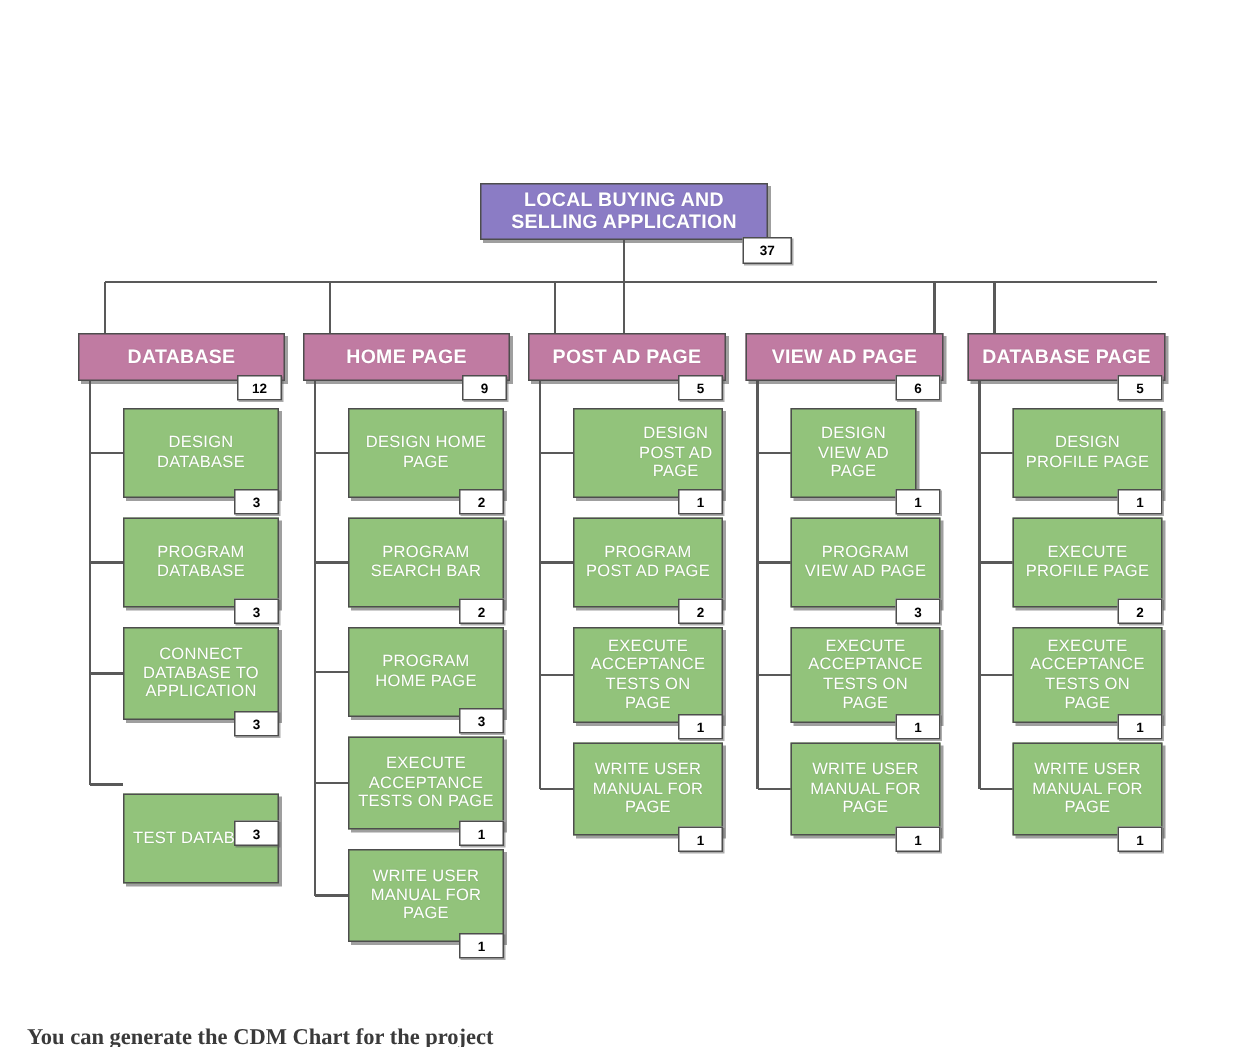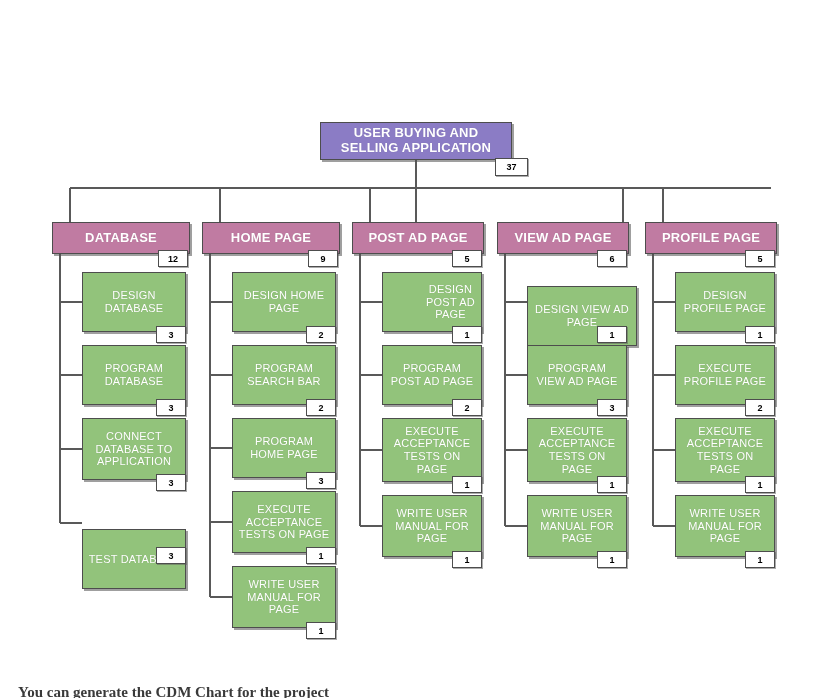--- a/index.html
+++ b/index.html
@@ -98,21 +98,21 @@
       <line x1="653" y1="450" x2="675" y2="450" stroke="#595959" stroke-width="1.4" shape-rendering="crispEdges"></line>
       <line x1="653" y1="526" x2="675" y2="526" stroke="#595959" stroke-width="1.4" shape-rendering="crispEdges"></line>
       <line x1="653" y1="254" x2="653" y2="526" stroke="#595959" stroke-width="1.4" shape-rendering="crispEdges"></line>
     </svg>
 
   <div class="edge-text" id="top-caption"></div>
 
   <div class="edge-text" id="bottom-caption">You can generate the CDM Chart for the project</div>
 
 <div class="node root" style="left: 320px; top: 122px; width: 192px; height: 38px; font-size: 13px;">
-      <span class="lbl">USER BUYING AND SELLING APPLICATION</span>
+      <span class="lbl">LOCAL BUYING AND SELLING APPLICATION</span>
     </div>
     <div class="badge" style="left: 495px; top: 158px; width: 33px; height: 18px;">37</div>
     <div class="node l1" style="left: 52px; top: 222px; width: 138px; height: 32px; font-size: 13px; text-align: center;">
       <span class="lbl">DATABASE</span>
     </div>
     <div class="badge" style="left: 158px; top: 250px; width: 30px; height: 17px;">12</div>
     <div class="node l2" style="left: 82px; top: 272px; width: 104px; height: 60px; font-size: 11px;">
       <span class="lbl">DESIGN DATABASE</span>
     </div>
     <div class="badge" style="left: 156px; top: 326px; width: 30px; height: 17px;">3</div>
@@ -169,38 +169,38 @@
     </div>
     <div class="badge" style="left: 452px; top: 476px; width: 30px; height: 17px;">1</div>
     <div class="node l2" style="left: 382px; top: 495px; width: 100px; height: 62px; font-size: 11px;">
       <span class="lbl">WRITE USER MANUAL FOR PAGE</span>
     </div>
     <div class="badge" style="left: 452px; top: 551px; width: 30px; height: 17px;">1</div>
     <div class="node l1" style="left: 497px; top: 222px; width: 132px; height: 32px; font-size: 13px;">
       <span class="lbl">VIEW AD PAGE</span>
     </div>
     <div class="badge" style="left: 597px; top: 250px; width: 30px; height: 17px;">6</div>
-    <div class="node l2" style="left: 527px; top: 286px; width: 110px; height: 60px; font-size: 11px;">
+    <div class="node l2" style="left: 527px; top: 272px; width: 84px; height: 60px; font-size: 11px;">
       <span class="lbl">DESIGN VIEW AD PAGE</span>
     </div>
     <div class="badge" style="left: 597px; top: 326px; width: 30px; height: 17px;">1</div>
     <div class="node l2" style="left: 527px; top: 345px; width: 100px; height: 60px; font-size: 11px;">
       <span class="lbl">PROGRAM VIEW AD PAGE</span>
     </div>
     <div class="badge" style="left: 597px; top: 399px; width: 30px; height: 17px;">3</div>
     <div class="node l2" style="left: 527px; top: 418px; width: 100px; height: 64px; font-size: 11px;">
       <span class="lbl">EXECUTE ACCEPTANCE TESTS ON PAGE</span>
     </div>
     <div class="badge" style="left: 597px; top: 476px; width: 30px; height: 17px;">1</div>
     <div class="node l2" style="left: 527px; top: 495px; width: 100px; height: 62px; font-size: 11px;">
       <span class="lbl">WRITE USER MANUAL FOR PAGE</span>
     </div>
     <div class="badge" style="left: 597px; top: 551px; width: 30px; height: 17px;">1</div>
     <div class="node l1" style="left: 645px; top: 222px; width: 132px; height: 32px; font-size: 13px;">
-      <span class="lbl">PROFILE PAGE</span>
+      <span class="lbl">DATABASE PAGE</span>
     </div>
     <div class="badge" style="left: 745px; top: 250px; width: 30px; height: 17px;">5</div>
     <div class="node l2" style="left: 675px; top: 272px; width: 100px; height: 60px; font-size: 11px;">
       <span class="lbl">DESIGN PROFILE PAGE</span>
     </div>
     <div class="badge" style="left: 745px; top: 326px; width: 30px; height: 17px;">1</div>
     <div class="node l2" style="left: 675px; top: 345px; width: 100px; height: 60px; font-size: 11px;">
       <span class="lbl">EXECUTE PROFILE PAGE</span>
     </div>
     <div class="badge" style="left: 745px; top: 399px; width: 30px; height: 17px;">2</div>

